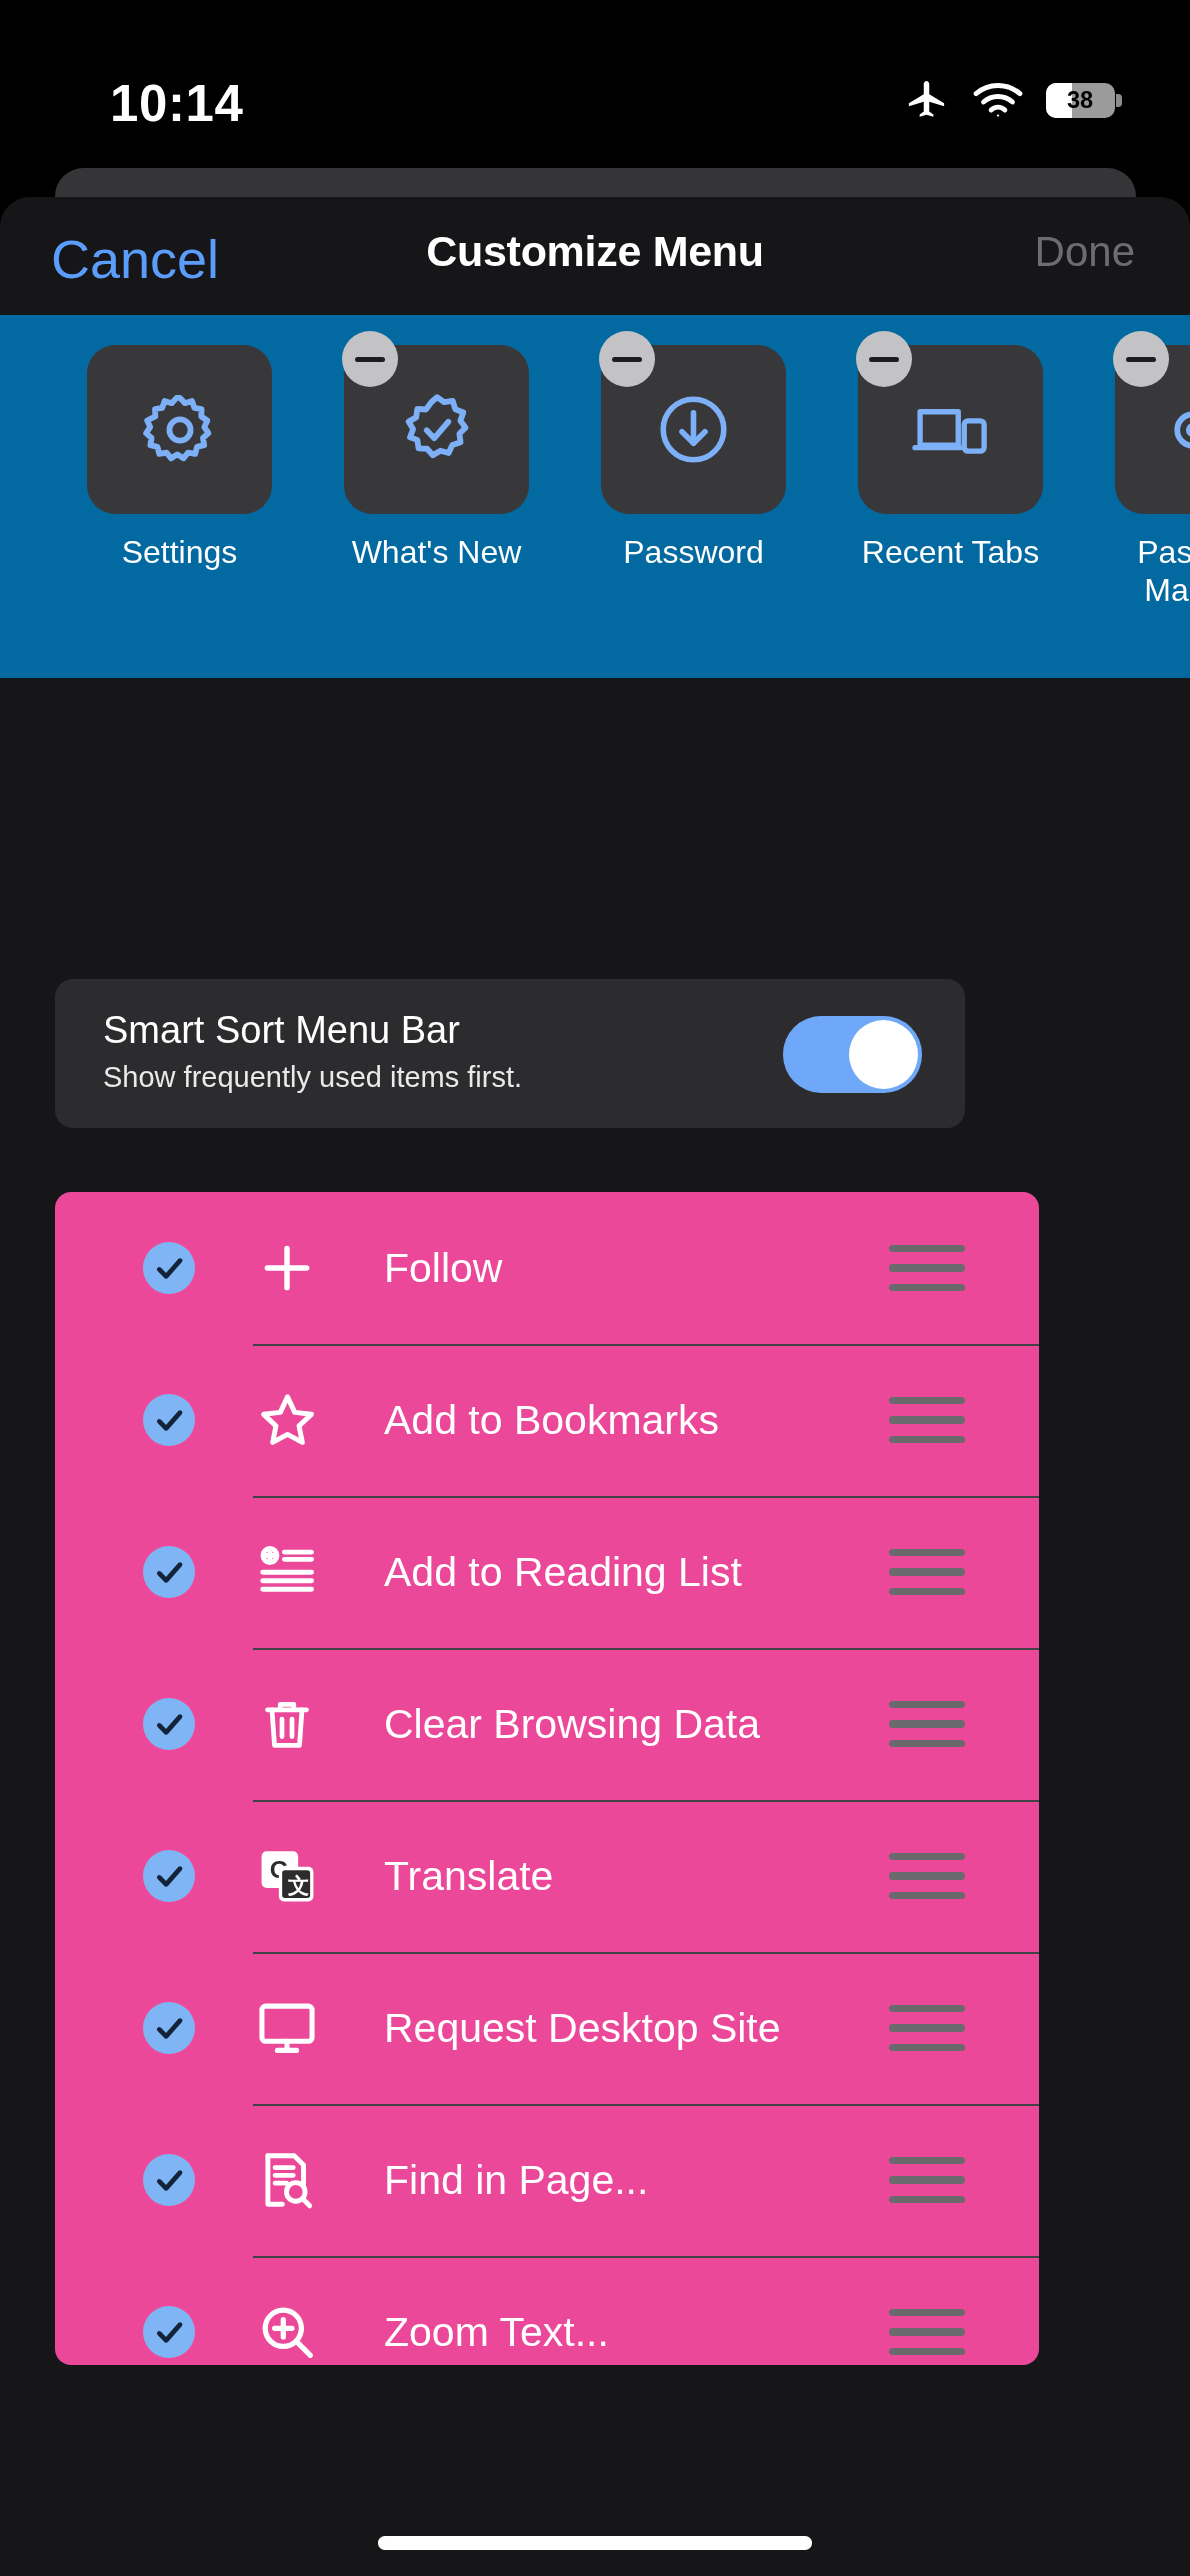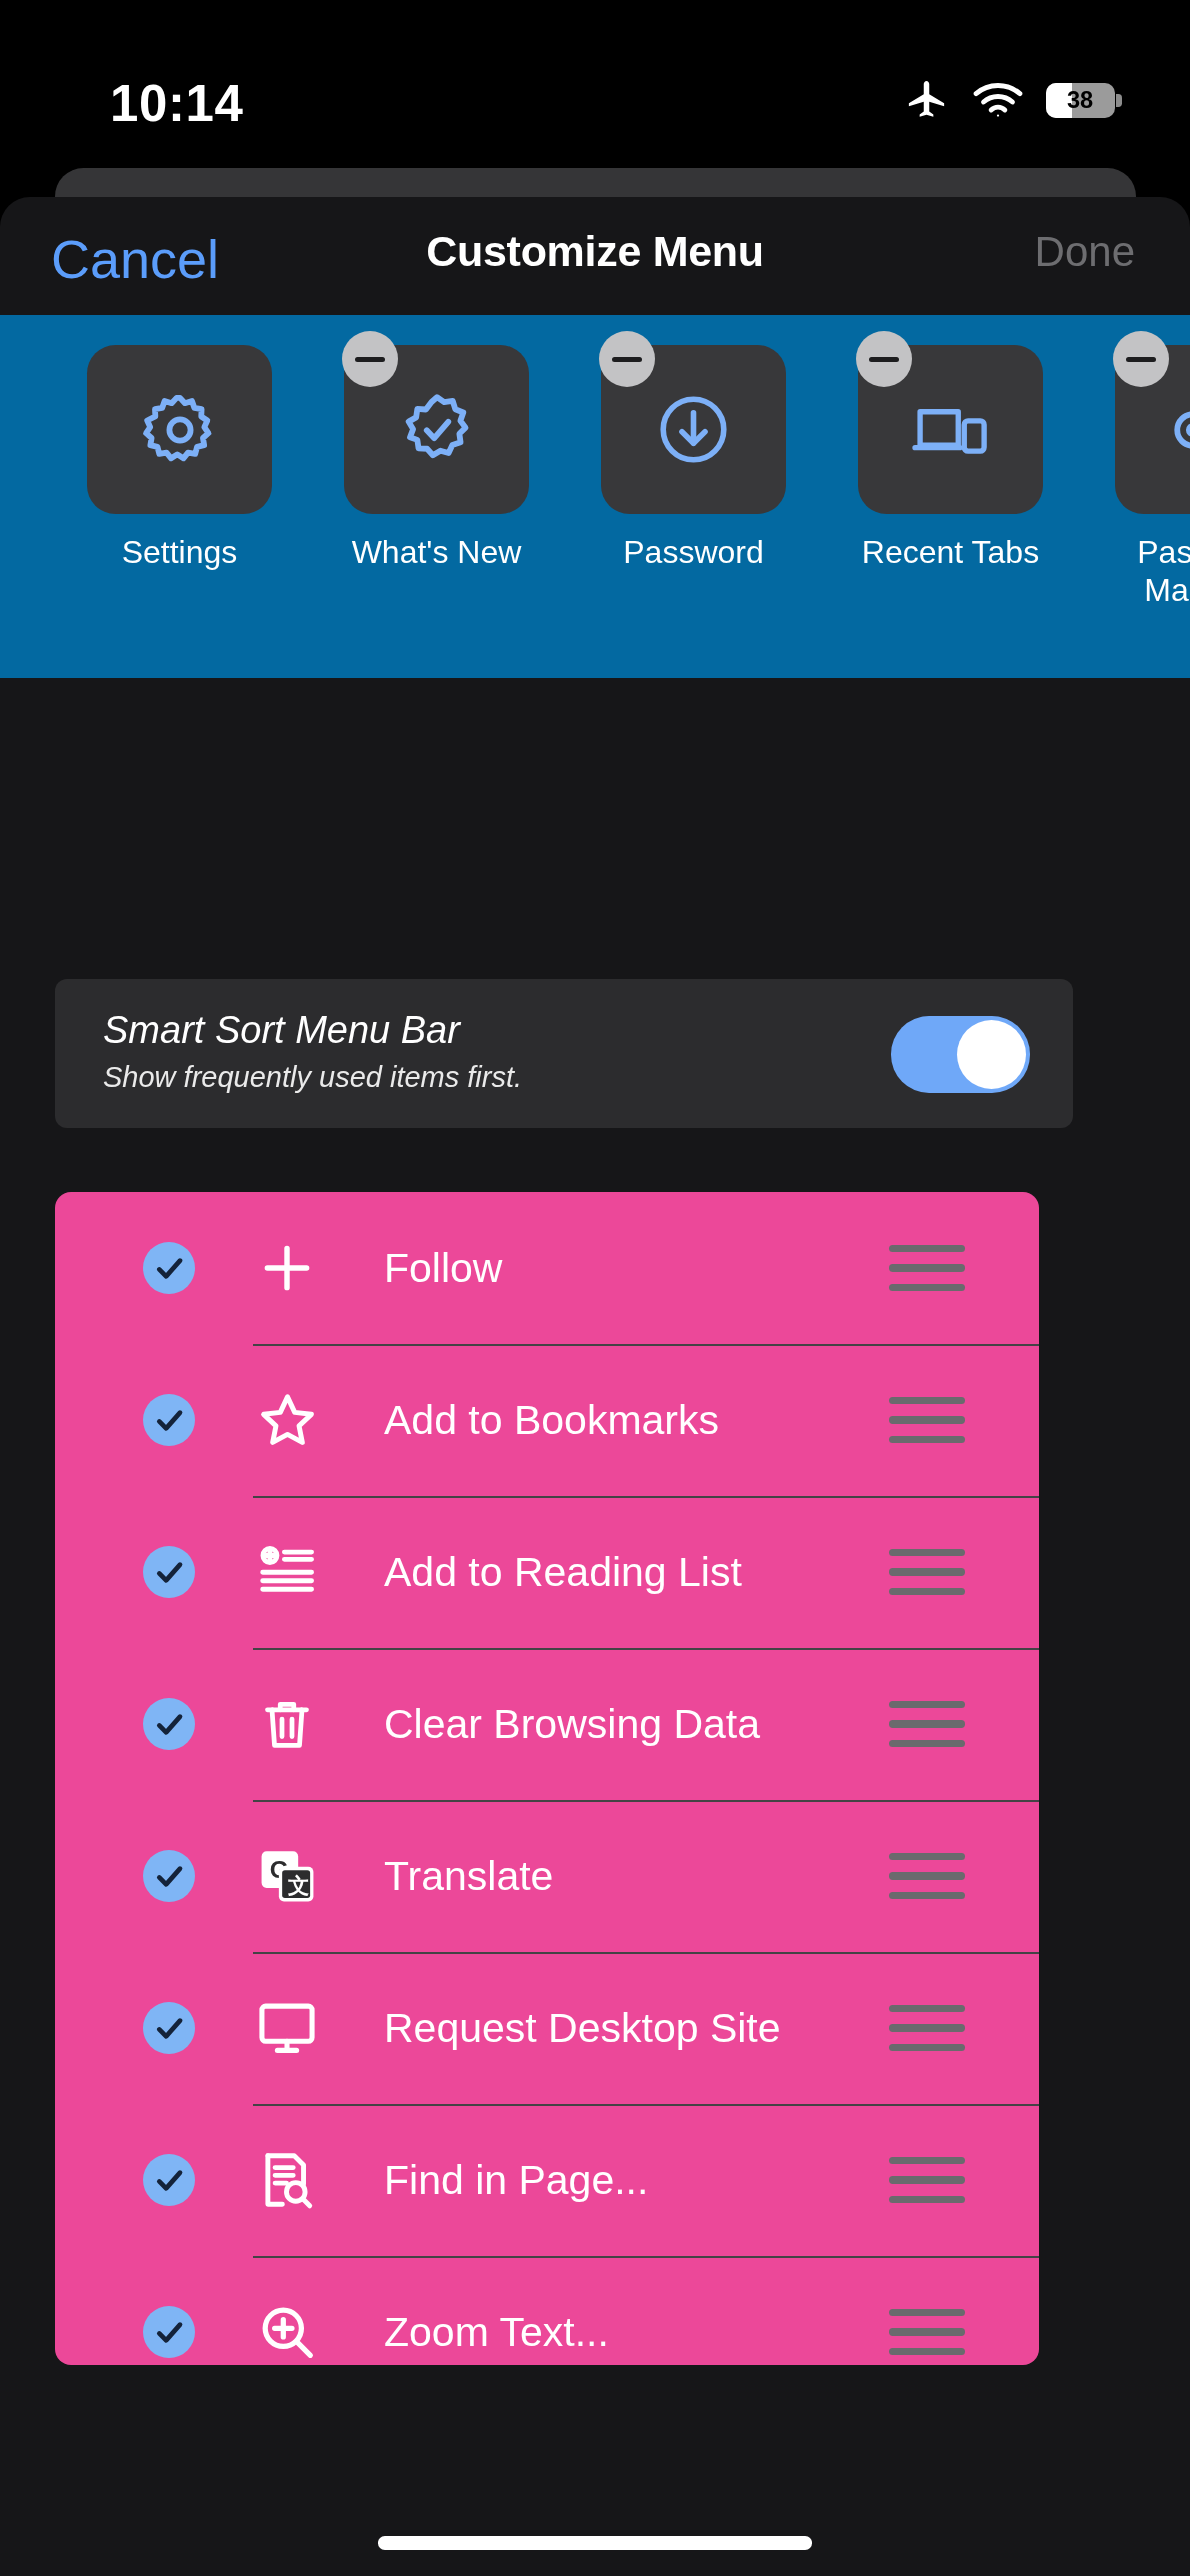--- a/index.html
+++ b/index.html
@@ -103,22 +103,22 @@
     background:#c3c3c5; display:flex; align-items:center;
     justify-content:center; z-index:5; cursor:pointer;
   }
   .minus-badge::after {
     content:""; display:block; width:30px; height:5.6px;
     background:#1d1d1f; border-radius:3.1px;
   }
 
   
   #smartsort-card {
-    position:absolute; left:55px; top:782px; width:1018px; height:149px;
-    background:#2c2c2e; border-radius:12px;font-style:italic;
+    position:absolute; left:55px; top:782px; width:910px; height:149px;
+    background:#2c2c2e; border-radius:18px;
   }
   #smartsort-title {
     position:absolute; left:48px; top:30px;
     font-size:38px; color:#fff; font-weight:400;
   }
   #smartsort-sub {
     position:absolute; left:48px; top:82px;
     font-size:29px; color:#eaeaea; font-weight:400;
   }
   #smartsort-toggle {

